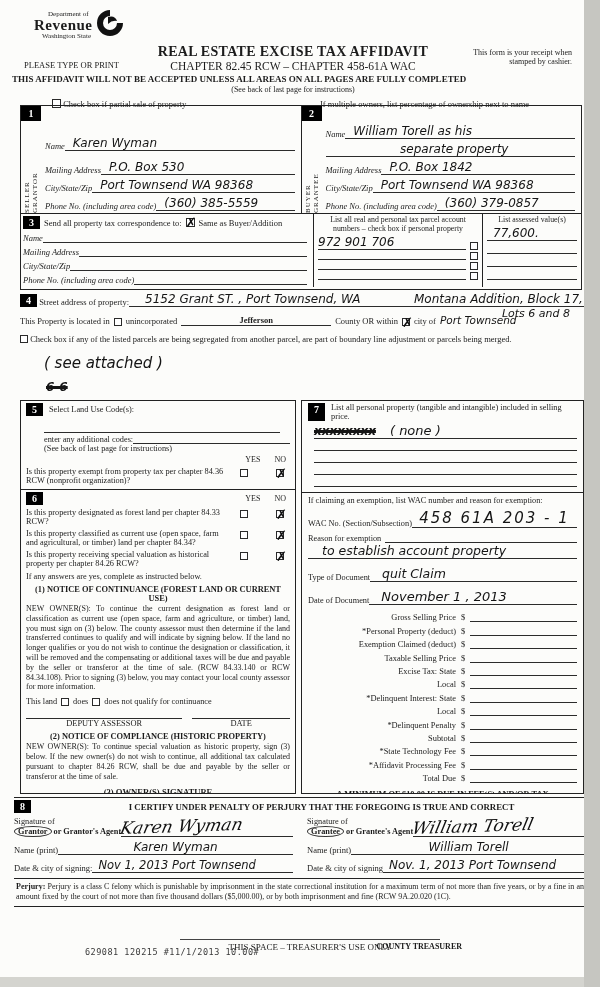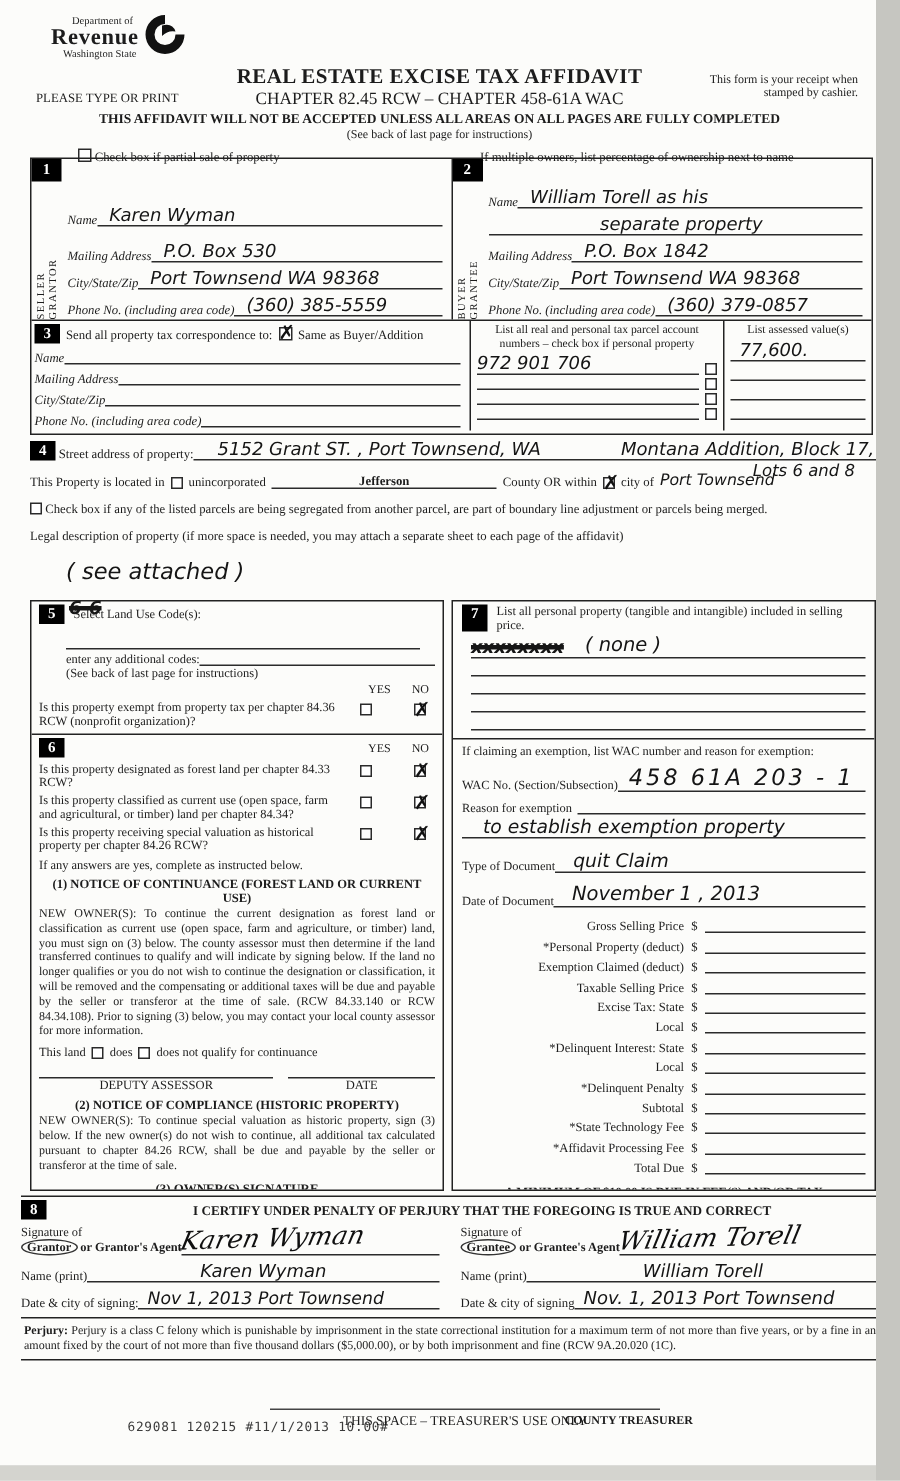--- a/index.html
+++ b/index.html
@@ -32,21 +32,21 @@
   .logo-wrap { display:flex; align-items:center; gap:2px; margin-left:22px; }
   .logo-text { line-height:1; }
   .logo-text .t1 { font-size:7px; margin-left:14px; }
   .logo-text .t2 { font-size:15px; font-weight:bold; letter-spacing:0.5px; }
   .logo-text .t3 { font-size:7px; margin-left:8px; }
   .title-block { position:absolute; top:36px; left:0; width:562px; text-align:center; }
   .title-main { font-size:14px; font-weight:bold; letter-spacing:0.3px; }
   .title-sub { font-size:11.5px; }
   .please-type { position:absolute; top:52px; left:12px; font-size:8.5px; }
   .receipt-note { position:absolute; top:40px; right:2px; width:100px; font-size:8px; text-align:right; }
-  .warn { position:absolute; top:66px; left:0; width:562px; text-align:center; font-size:9px; font-weight:bold; }
+  .warn { position:absolute; top:66px; left:0; width:562px; text-align:left; font-size:9px; font-weight:bold; }
   .seeback { position:absolute; top:77px; left:0; width:562px; text-align:center; font-size:8px; }
   .partial-row { position:absolute; top:91px; left:40px; width:540px; display:flex; font-size:8.5px; }
   .partial-left { flex:1; }
   .partial-right { width:272px; text-align:left; }
 
   
   .partyarea { position:absolute; top:105px; left:20px; width:562px; height:185px;
                border:1.5px solid #222; font-size:8.5px; }
   .party-row { display:flex; height:108px; border-bottom:1px solid #222; }
   .party { flex:1; display:flex; }
@@ -326,21 +326,20 @@
       <span class="s4county">Jefferson</span>
       <span>County OR  within</span>
       <span class="cb sm checked"></span>
       <span>city of</span>
       <span class="hw" style="font-size:10.5px;">Port Townsend</span>
     </div>
     <div class="s4row3">
       <span class="cb sm"></span>
       <span>Check box if any of the listed parcels are being segregated from another parcel, are part of boundary line adjustment or parcels being merged.</span>
     </div>
-    <div class="s4legal">Legal description of property (if more space is needed, you may attach a separate sheet to each page of the affidavit)</div>
     <div class="see-attached hw">( see  attached )</div>
     <div class="scribble hw strike">6-6</div>
   </div>
 
   <div class="cols">
 
     <div class="leftcol">
       <div class="s5head">
         <span class="numbox">5</span>
         <span>Select Land Use Code(s):</span>
@@ -430,21 +429,21 @@
       <div class="s7-exempt">
         <div>If claiming an exemption, list WAC number and reason for exemption:</div>
         <div class="wac-row">
           <span>WAC No. (Section/Subsection)</span>
           <span class="grow hw wac-hw">458 61A 203 - 1</span>
         </div>
         <div class="reason-row">
           <span>Reason for exemption</span>
           <span class="grow"></span>
         </div>
-        <div class="reason-l2 hw">to establish exemption property</div>
+        <div class="reason-l2 hw">to establish account property</div>
         <div class="doc-row">
           <span>Type of Document</span>
           <span class="grow hw" style="font-size:12.5px;">quit Claim</span>
         </div>
         <div class="doc-row">
           <span>Date of Document</span>
           <span class="grow hw" style="font-size:13px;">November  1 ,  2013</span>
         </div>
 
         <div class="fees">

